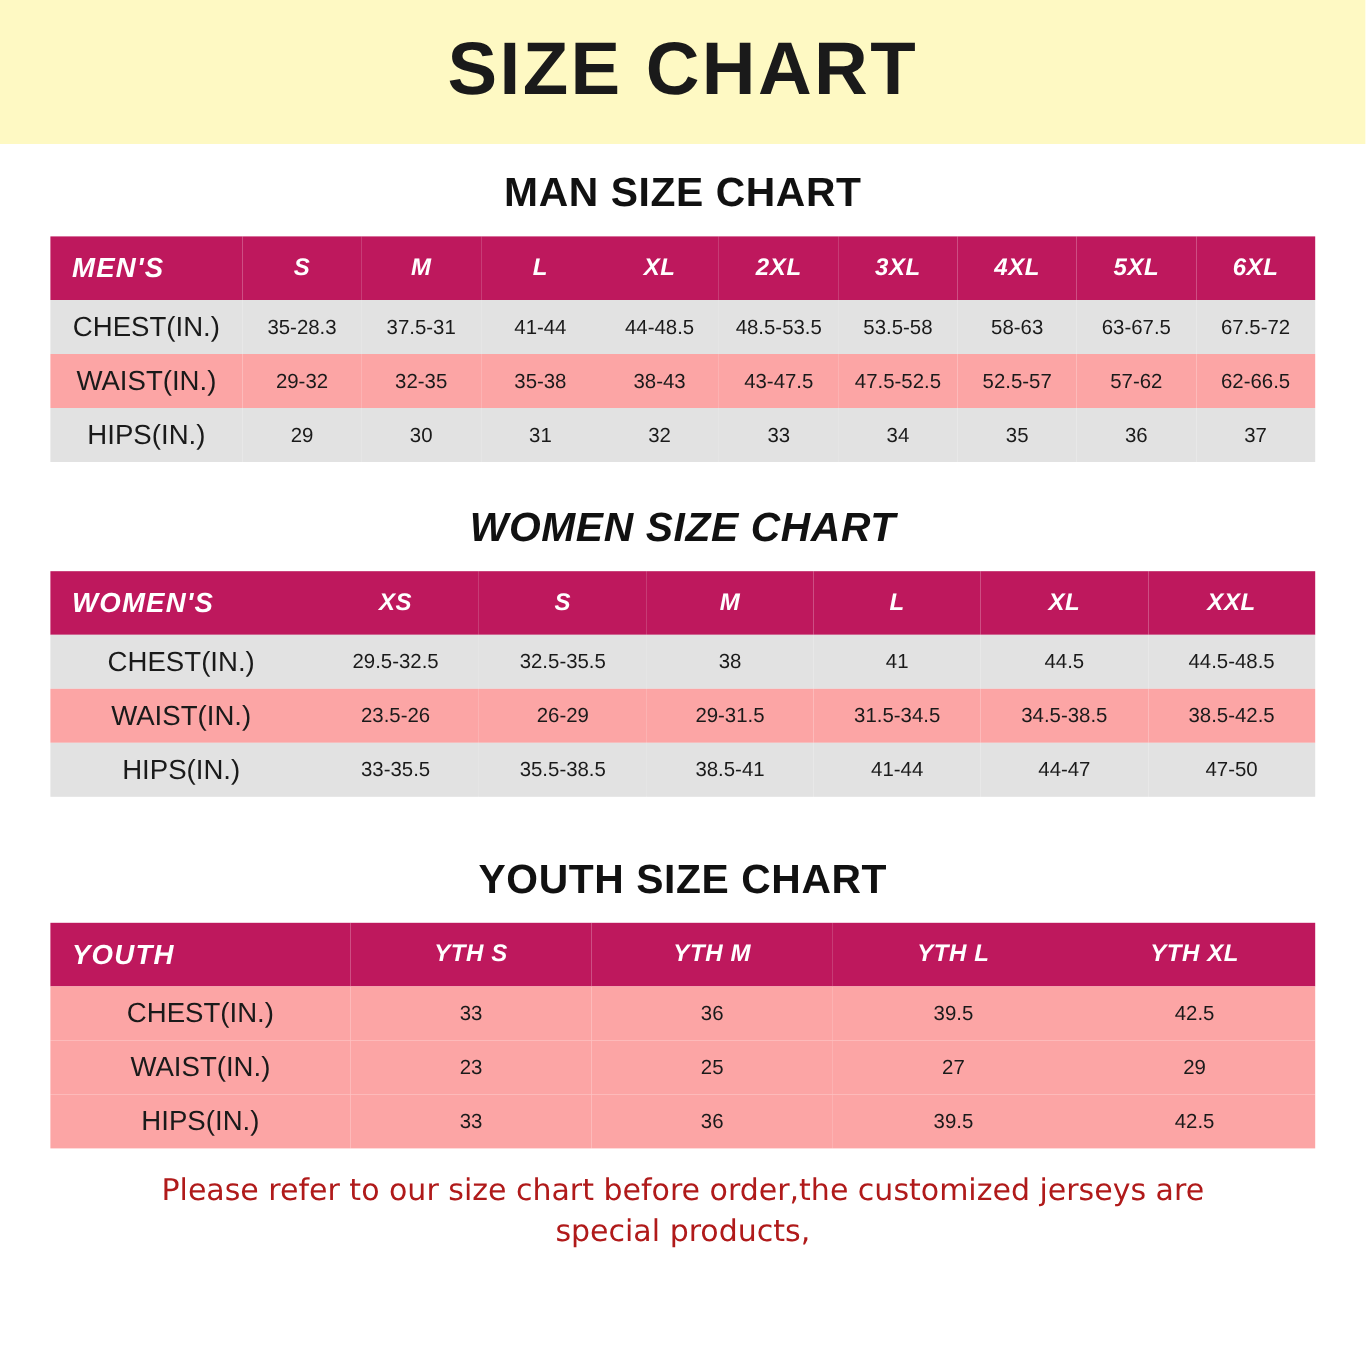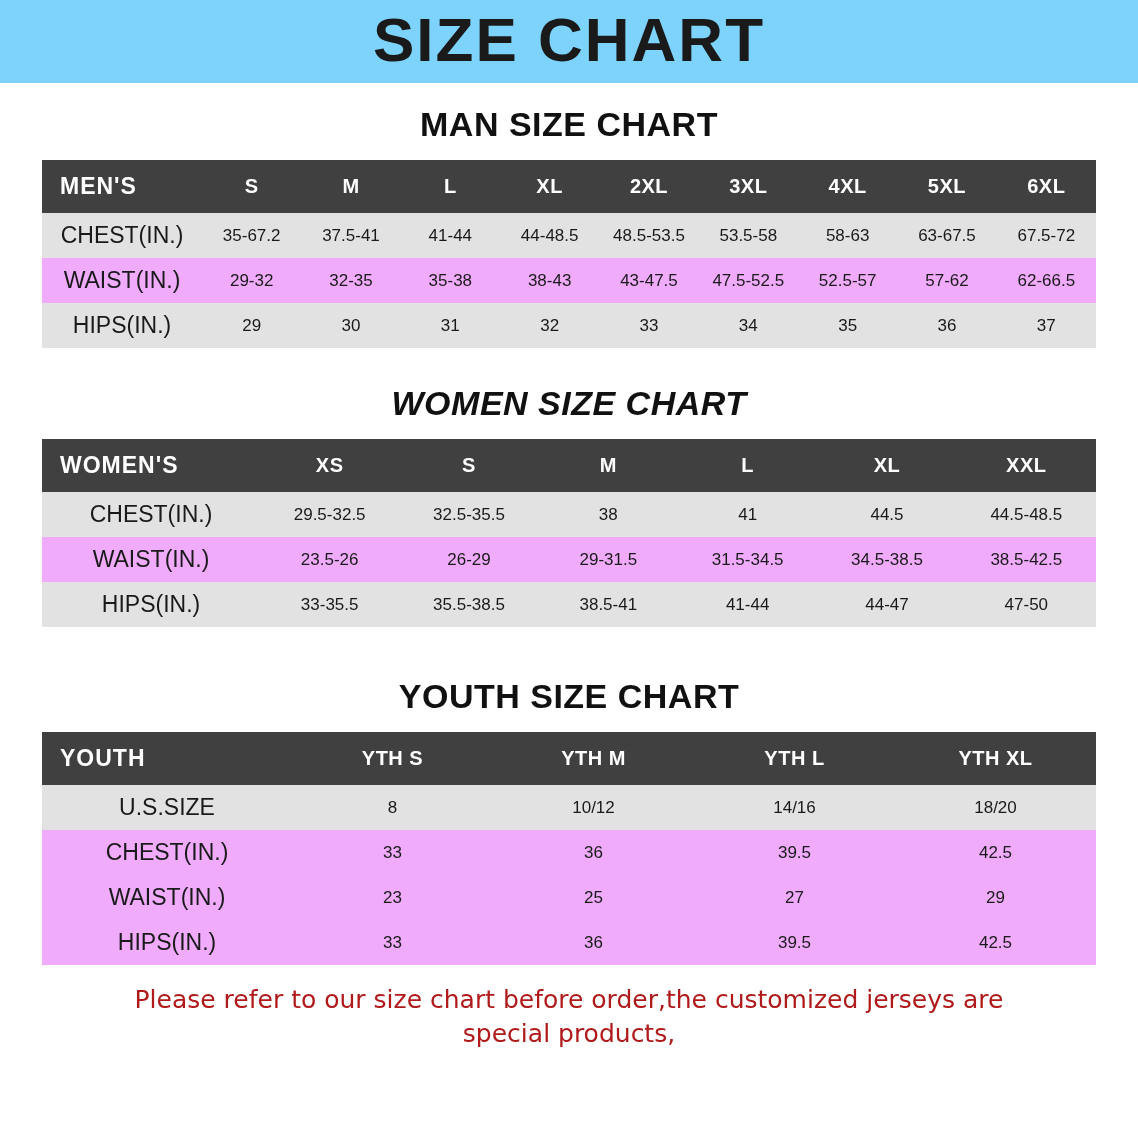--- a/index.html
+++ b/index.html
@@ -8,22 +8,22 @@
     width: 1138px;
     height: 1132px;
     background: #ffffff;
     font-family: "Liberation Sans", sans-serif;
     color: #111;
     overflow: hidden;
   }
 
   .banner {
     width: 100%;
-    height: 83px;
-    background: #7dd3fc;
+    height: 120px;
+    background: #fef9c3;
     display: flex;
     align-items: center;
     justify-content: center;
   }
   .banner-title {
     font-family: "Liberation Sans", sans-serif;
     font-weight: bold;
     font-size: 62px;
     letter-spacing: 2px;
     color: #1a1a1a;
@@ -47,27 +47,28 @@
   .section-title.youth { margin-top: 50px; }
 
   table.size-table {
     width: 1054px;
     border-collapse: collapse;
     table-layout: fixed;
     margin: 0 auto;
   }
 
   table.size-table thead th {
-    background: #404040;
+    background: #be185d;
     color: #ffffff;
     font-weight: bold;
     font-size: 20px;
     padding: 13px 4px;
     text-align: center;
     letter-spacing: 0.5px;
+    font-style: italic;
   }
   table.size-table thead th.rowhead {
     text-align: left;
     padding-left: 18px;
     font-size: 23px;
     letter-spacing: 1px;
   }
 
   table.size-table tbody td {
     font-size: 17px;
@@ -75,21 +76,21 @@
     text-align: center;
     color: #1a1a1a;
     font-weight: 400;
   }
   table.size-table tbody td.rowhead {
     text-align: center;
     font-size: 23px;
     color: #1a1a1a;
   }
   tbody tr.shaded td { background: #e2e2e2; }
-  tbody tr.plain td { background: #f0abfc; }
+  tbody tr.plain td { background: #fca5a5; }
 
   
   .men col.c0 { width: 160px; }
   
   .women-tbl col.c0 { width: 218px; }
   
   .youth-tbl col.c0 { width: 250px; }
 
   .youth-tbl thead th { font-size: 21px; }
   .youth-tbl thead th.rowhead { font-size: 24px; }
@@ -142,22 +143,22 @@
           <th>2XL</th>
           <th>3XL</th>
           <th>4XL</th>
           <th>5XL</th>
           <th>6XL</th>
         </tr>
       </thead>
     <tbody id="men-body">
         <tr class="shaded">
           <td class="rowhead">CHEST(IN.)</td>
-          <td>35-67.2</td>
-          <td>37.5-41</td>
+          <td>35-28.3</td>
+          <td>37.5-31</td>
           <td>41-44</td>
           <td>44-48.5</td>
           <td>48.5-53.5</td>
           <td>53.5-58</td>
           <td>58-63</td>
           <td>63-67.5</td>
           <td>67.5-72</td>
         </tr>
         <tr class="plain">
           <td class="rowhead">WAIST(IN.)</td>
@@ -251,27 +252,20 @@
     <thead>
         <tr id="youth-head">
           <th class="rowhead">YOUTH</th>
           <th>YTH S</th>
           <th>YTH M</th>
           <th>YTH L</th>
           <th>YTH XL</th>
         </tr>
       </thead>
     <tbody id="youth-body">
-        <tr class="shaded">
-          <td class="rowhead">U.S.SIZE</td>
-          <td>8</td>
-          <td>10/12</td>
-          <td>14/16</td>
-          <td>18/20</td>
-        </tr>
         <tr class="plain">
           <td class="rowhead">CHEST(IN.)</td>
           <td>33</td>
           <td>36</td>
           <td>39.5</td>
           <td>42.5</td>
         </tr>
         <tr class="plain">
           <td class="rowhead">WAIST(IN.)</td>
           <td>23</td>

